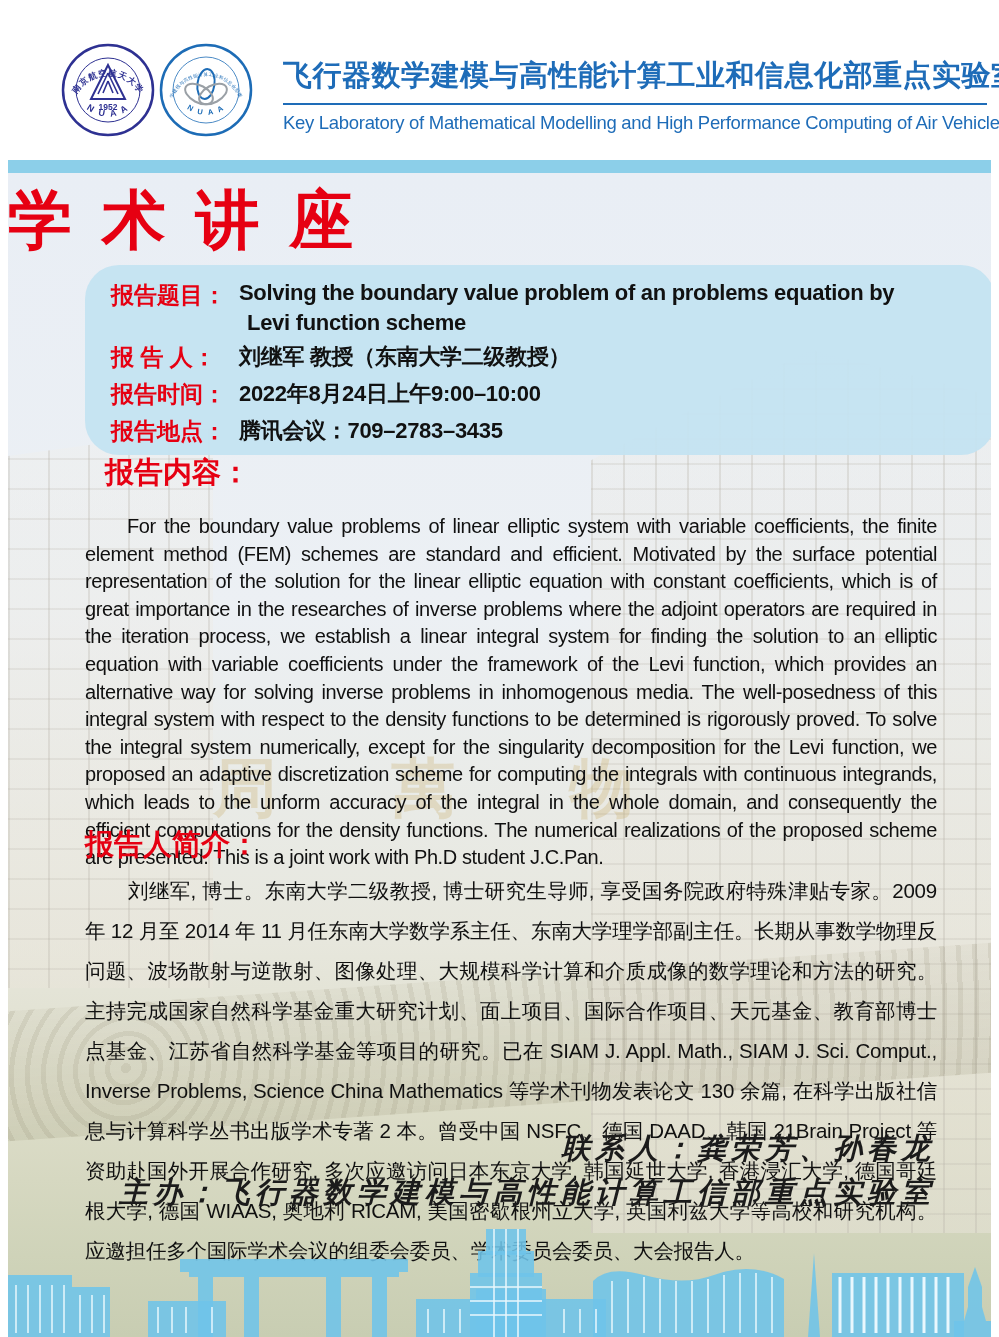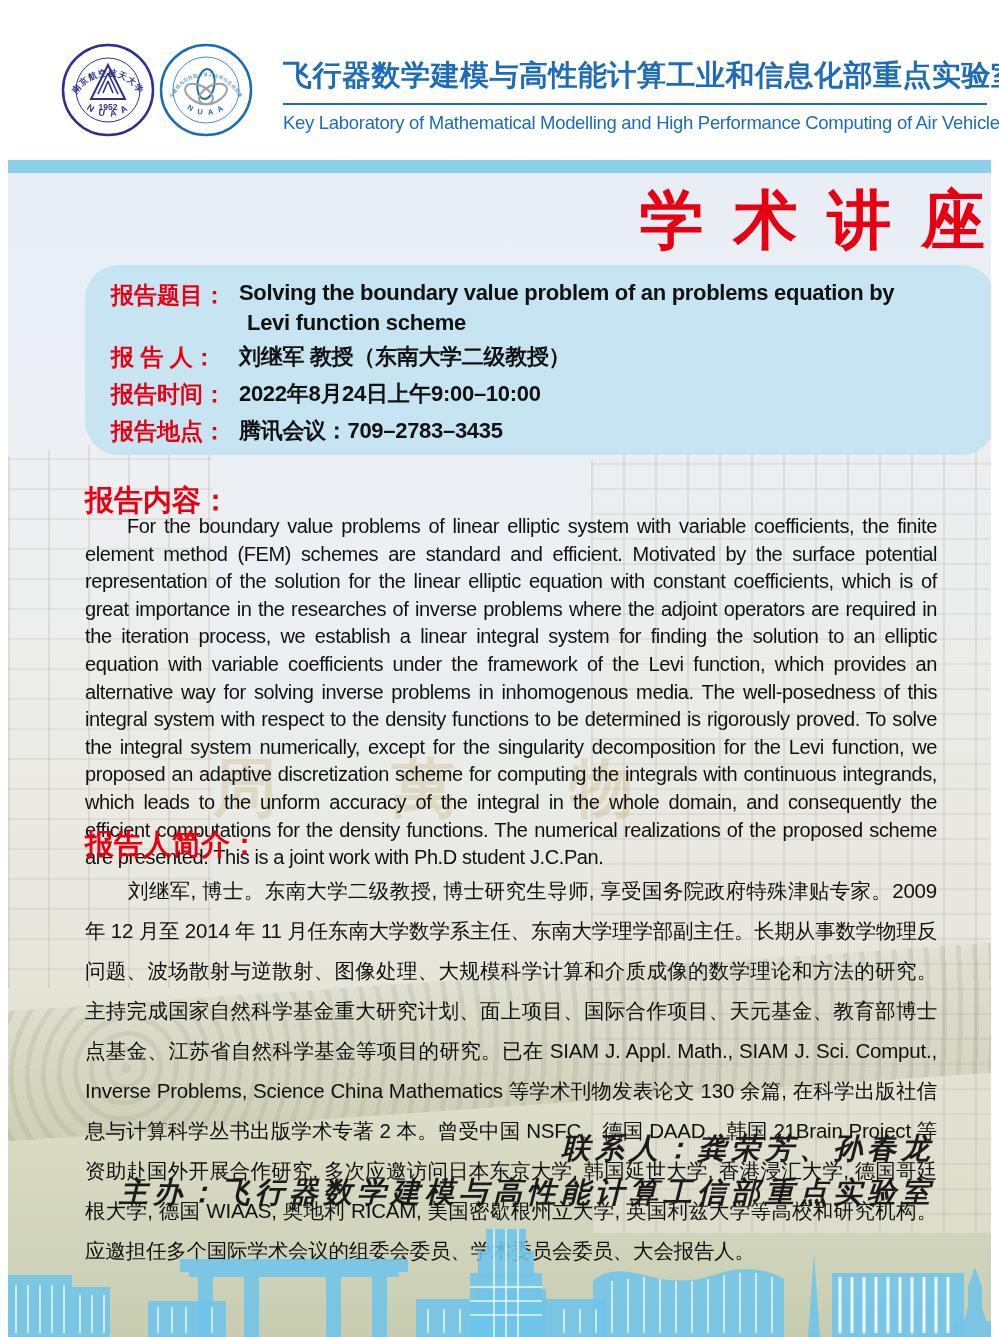--- a/index.html
+++ b/index.html
@@ -27,32 +27,32 @@
                    repeating-linear-gradient(180deg,rgba(180,175,165,.20) 0 2px,transparent 2px 30px),
                    linear-gradient(180deg,rgba(242,240,234,.30),rgba(233,229,218,.5));
         clip-path:polygon(0 5%,100% 0,100% 100%,0 100%);}
   .bg-flower-band{position:absolute;left:0;bottom:230px;width:100%;height:130px;z-index:0;opacity:.55;
         transform:skewY(-4deg);
         background:repeating-radial-gradient(circle at 12% 50%,rgba(104,96,66,.20) 0 5px,transparent 5px 16px),
                    linear-gradient(180deg,rgba(140,130,95,.10),rgba(120,115,80,.22));}
   .watermark{position:absolute;left:205px;top:572px;z-index:0;font-size:64px;font-weight:bold;
         letter-spacing:46px;color:rgba(196,170,96,.28);font-family:"DejaVu Serif",serif;}
   
-  .main-title{position:absolute;left:0;top:4px;width:100%;margin:0;text-align:right;z-index:1;
+  .main-title{position:absolute;left:0;top:4px;width:100%;margin:0;text-align:left;z-index:1;
         font-size:64px;font-weight:bold;color:#e60012;letter-spacing:6px;}
   
   .info-box{position:absolute;left:77px;top:92px;width:910px;height:190px;z-index:1;box-sizing:border-box;
         background:rgba(196,227,241,.95);border-radius:34px;padding:15px 18px 12px 26px;}
   .irow{display:flex;margin-bottom:6px;}
   .ilbl{flex:0 0 128px;font-size:23px;font-weight:bold;color:#e60012;white-space:nowrap;}
   .ival{font-size:22px;font-weight:bold;color:#111;letter-spacing:-0.3px;}
   .ival .l2{padding-left:8px;margin-top:4px;}
   
   .sec-head{position:absolute;left:77px;margin:0;z-index:1;font-size:29px;font-weight:bold;color:#e60012;}
-  .h-content{top:308px;}
+  .h-content{top:280px;margin-left:20px;}
   .h-bio{top:652px;}
   .para{position:absolute;left:77px;width:852px;margin:0;z-index:1;color:#101010;
         text-align:justify;text-indent:2.1em;}
   .para-en{top:340px;font-size:20px;line-height:27.6px;letter-spacing:-0.4px;}
   .para-cn{top:698px;font-size:20.5px;line-height:40px;letter-spacing:-0.2px;}
   
   .foot-line{position:absolute;left:77px;right:56px;z-index:1;text-align:right;color:#1b1b1b;
         font-family:"DejaVu Serif","Liberation Serif",serif;font-style:italic;font-weight:bold;
         font-size:29px;letter-spacing:5px;}
   .foot-contact{top:956px;}

